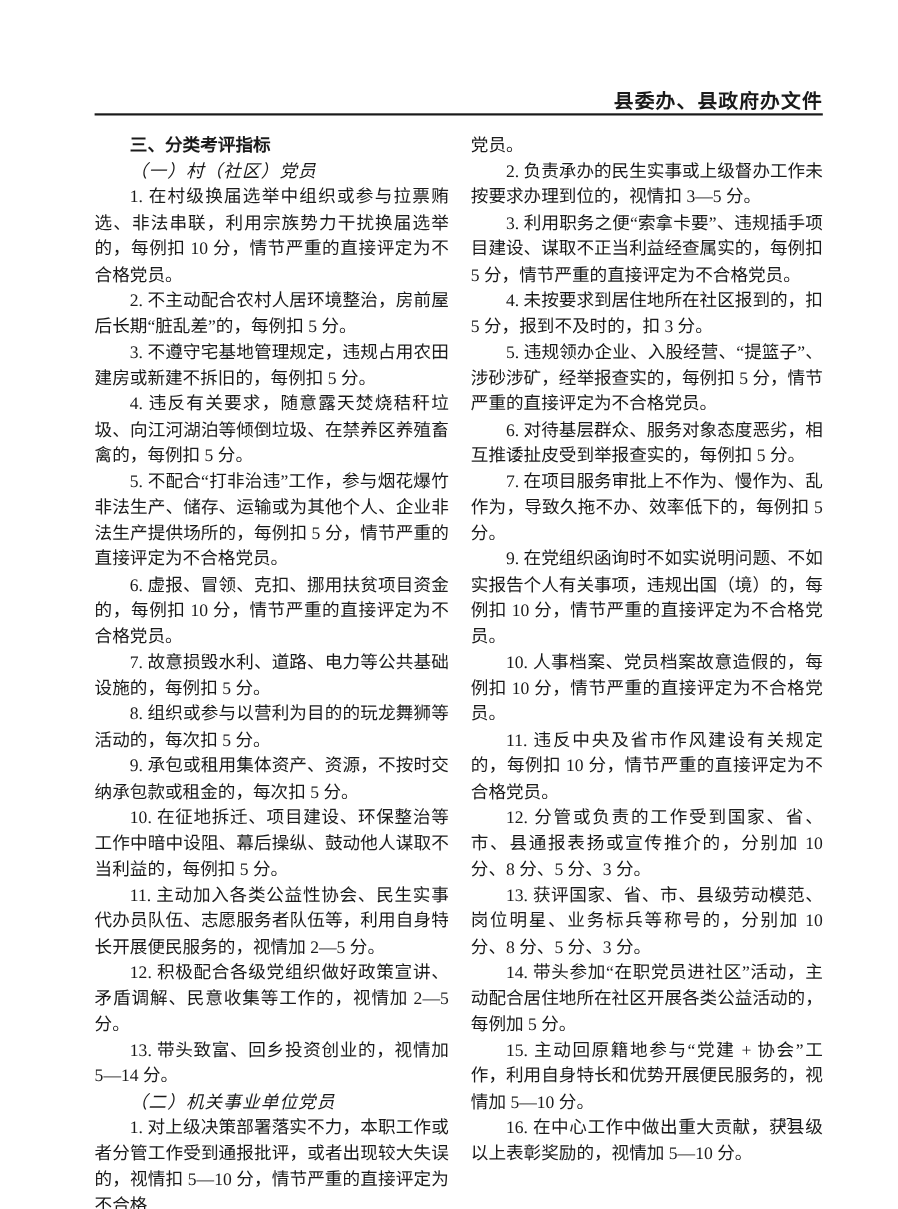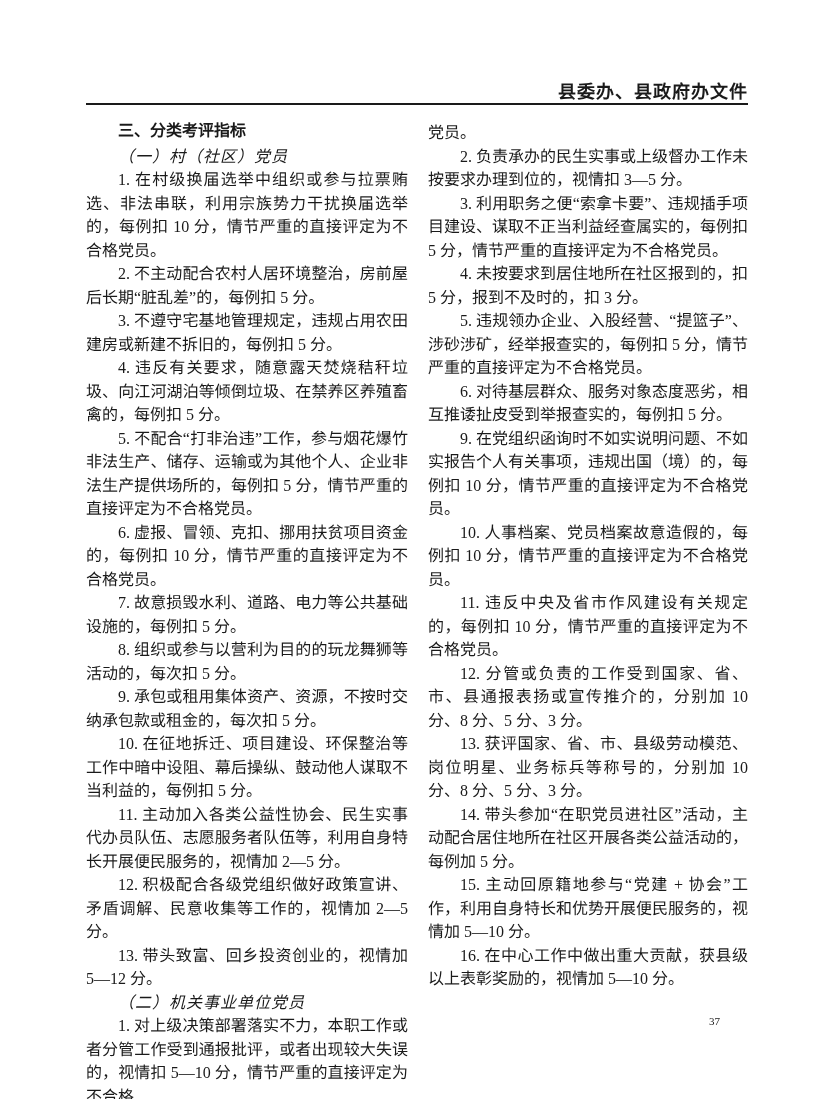--- a/index.html
+++ b/index.html
@@ -43,21 +43,21 @@
     text-justify: inter-ideograph;
   }
   .col-left  { left: 86px;  width: 322px; }
   .col-right { left: 428px; width: 320px; }
   .col p {
     margin: 0;
     padding: 0;
     text-indent: 2em;
   }
   .col p.h1 {
-    font-family: Liberation Mono, monospace;
+    font-family: Liberation Sans, sans-serif;
     font-weight: 700;
   }
   .col p.h2 {
     font-style: italic;
     letter-spacing: 1px;
     font-family: Liberation Serif, serif;
   }
   .col p.cont {
     text-indent: 0;
   }
@@ -84,32 +84,33 @@
     <p class="para">3. 不遵守宅基地管理规定，违规占用农田建房或新建不拆旧的，每例扣 5 分。</p>
     <p class="para">4. 违反有关要求，随意露天焚烧秸秆垃圾、向江河湖泊等倾倒垃圾、在禁养区养殖畜禽的，每例扣 5 分。</p>
     <p class="para">5. 不配合“打非治违”工作，参与烟花爆竹非法生产、储存、运输或为其他个人、企业非法生产提供场所的，每例扣 5 分，情节严重的直接评定为不合格党员。</p>
     <p class="para">6. 虚报、冒领、克扣、挪用扶贫项目资金的，每例扣 10 分，情节严重的直接评定为不合格党员。</p>
     <p class="para">7. 故意损毁水利、道路、电力等公共基础设施的，每例扣 5 分。</p>
     <p class="para">8. 组织或参与以营利为目的的玩龙舞狮等活动的，每次扣 5 分。</p>
     <p class="para">9. 承包或租用集体资产、资源，不按时交纳承包款或租金的，每次扣 5 分。</p>
     <p class="para">10. 在征地拆迁、项目建设、环保整治等工作中暗中设阻、幕后操纵、鼓动他人谋取不当利益的，每例扣 5 分。</p>
     <p class="para">11. 主动加入各类公益性协会、民生实事代办员队伍、志愿服务者队伍等，利用自身特长开展便民服务的，视情加 2—5 分。</p>
     <p class="para">12. 积极配合各级党组织做好政策宣讲、矛盾调解、民意收集等工作的，视情加 2—5 分。</p>
-    <p class="para">13. 带头致富、回乡投资创业的，视情加 5—12 分。</p>
+    <p class="para">13. 带头致富、回乡投资创业的，视情加 5—14 分。</p>
     <p class="h2">（二）机关事业单位党员</p>
     <p class="para">1. 对上级决策部署落实不力，本职工作或者分管工作受到通报批评，或者出现较大失误的，视情扣 5—10 分，情节严重的直接评定为不合格</p>
   </div>
 
   <div class="col col-right">
     <p class="cont">党员。</p>
     <p class="para">2. 负责承办的民生实事或上级督办工作未按要求办理到位的，视情扣 3—5 分。</p>
     <p class="para">3. 利用职务之便“索拿卡要”、违规插手项目建设、谋取不正当利益经查属实的，每例扣 5 分，情节严重的直接评定为不合格党员。</p>
     <p class="para">4. 未按要求到居住地所在社区报到的，扣 5 分，报到不及时的，扣 3 分。</p>
     <p class="para">5. 违规领办企业、入股经营、“提篮子”、涉砂涉矿，经举报查实的，每例扣 5 分，情节严重的直接评定为不合格党员。</p>
     <p class="para">6. 对待基层群众、服务对象态度恶劣，相互推诿扯皮受到举报查实的，每例扣 5 分。</p>
+    <p class="para">7. 在项目服务审批上不作为、慢作为、乱作为，导致久拖不办、效率低下的，每例扣 5 分。</p>
     <p class="para">9. 在党组织函询时不如实说明问题、不如实报告个人有关事项，违规出国（境）的，每例扣 10 分，情节严重的直接评定为不合格党员。</p>
     <p class="para">10. 人事档案、党员档案故意造假的，每例扣 10 分，情节严重的直接评定为不合格党员。</p>
     <p class="para">11. 违反中央及省市作风建设有关规定的，每例扣 10 分，情节严重的直接评定为不合格党员。</p>
     <p class="para">12. 分管或负责的工作受到国家、省、市、县通报表扬或宣传推介的，分别加 10 分、8 分、5 分、3 分。</p>
     <p class="para">13. 获评国家、省、市、县级劳动模范、岗位明星、业务标兵等称号的，分别加 10 分、8 分、5 分、3 分。</p>
     <p class="para">14. 带头参加“在职党员进社区”活动，主动配合居住地所在社区开展各类公益活动的，每例加 5 分。</p>
     <p class="para">15. 主动回原籍地参与“党建 + 协会”工作，利用自身特长和优势开展便民服务的，视情加 5—10 分。</p>
     <p class="para">16. 在中心工作中做出重大贡献，获县级以上表彰奖励的，视情加 5—10 分。</p>
   </div>
 

